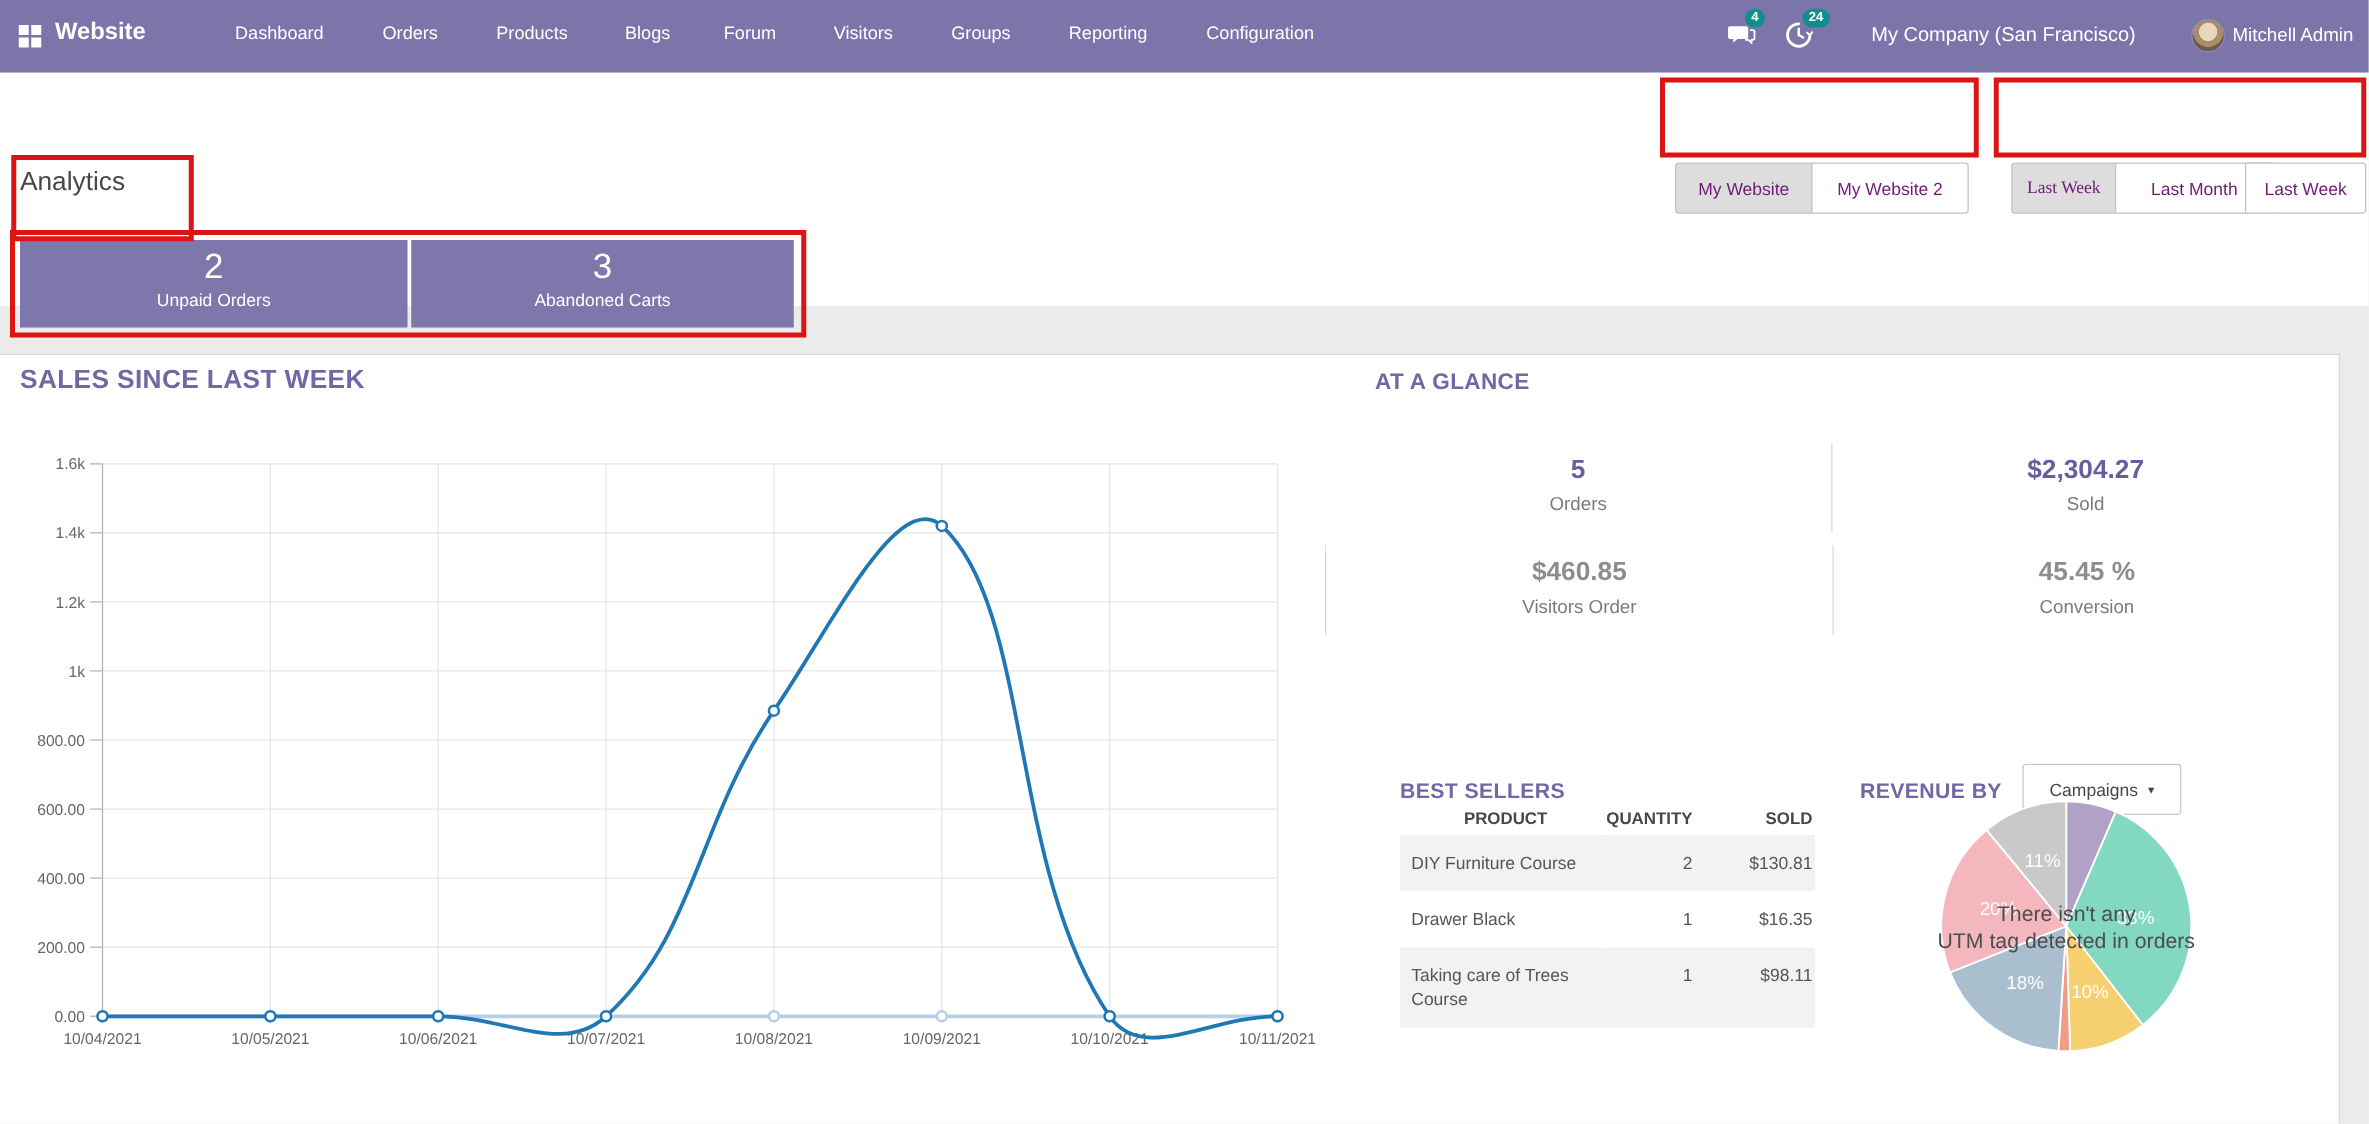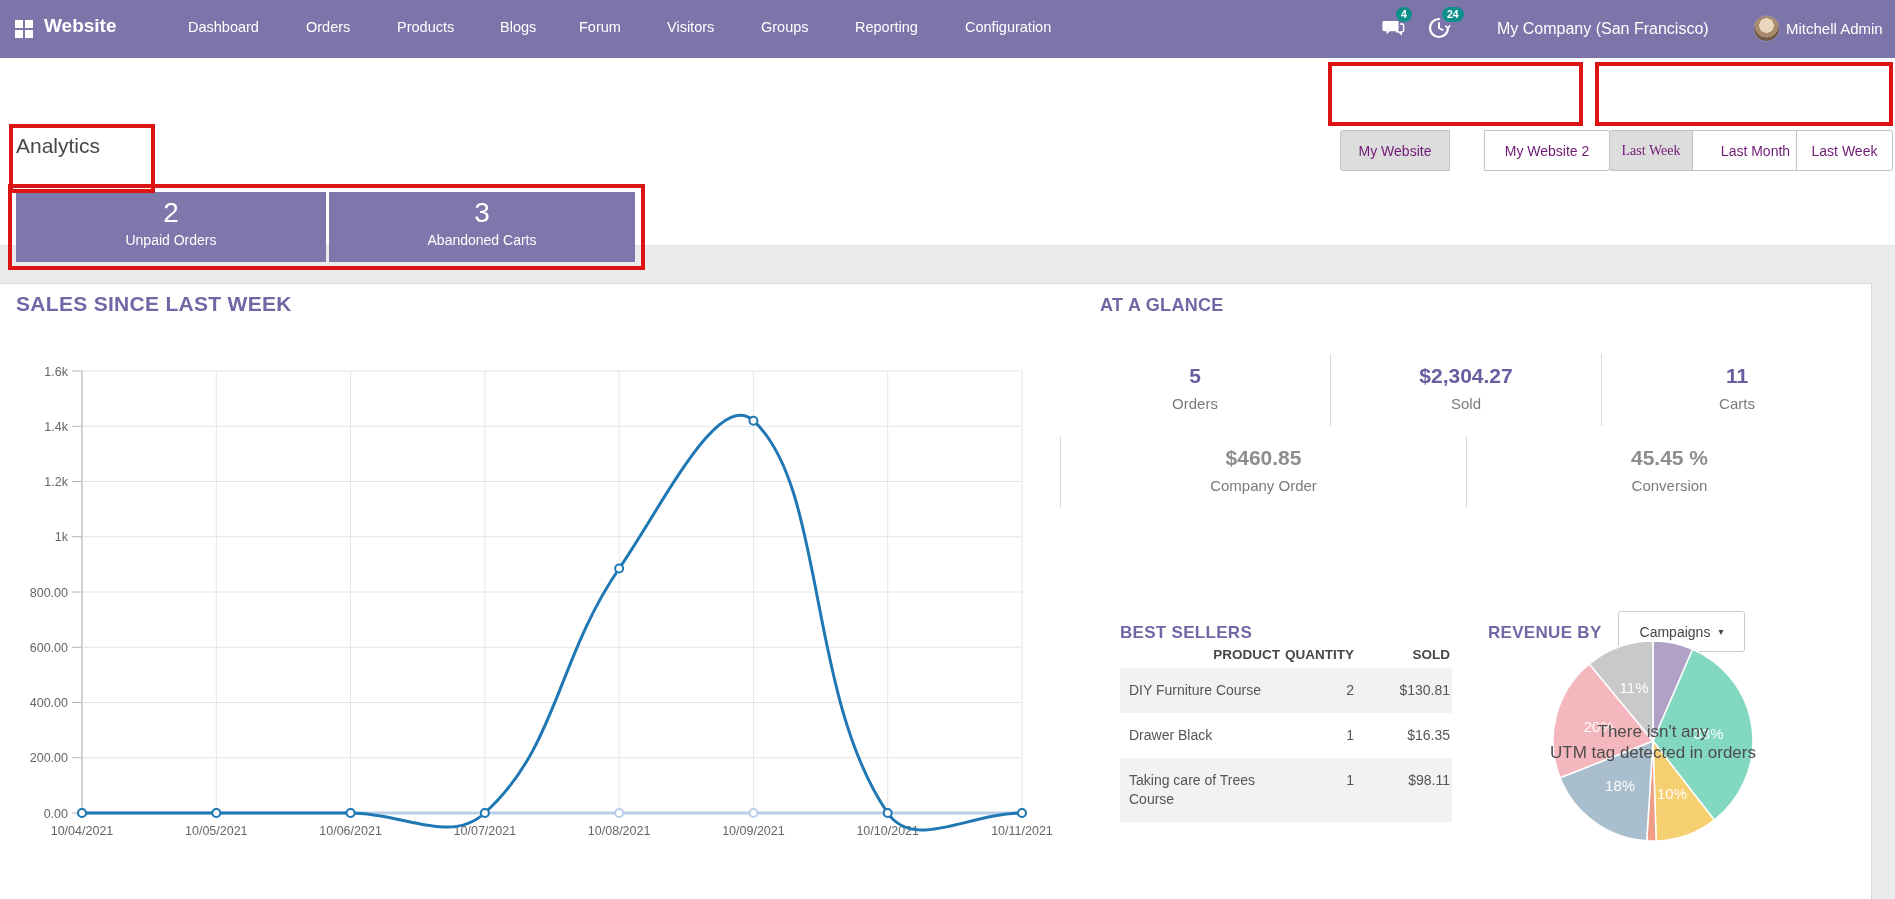--- a/index.html
+++ b/index.html
@@ -27,21 +27,21 @@
   #header-area { left:0; top:58px; width:1895px; height:188px; background:#fff; border-bottom:1px solid #e4e4e4; z-index:1; }
   #page-title { left:16px; top:76px; font-size:21px; color:#474747; }
   .btn { position:absolute; display:flex; align-items:center; justify-content:center;
          background:#fff; border:1px solid #c3c3c3; color:#701a75; font-size:14px; cursor:pointer; }
   .btn.active { background:#ddd; }
   .grp-first { border-radius:3px 0 0 3px; }
   .grp-last  { border-radius:0 3px 3px 0; }
   #go-website-btn { left:17px; top:136px; width:128px; height:45px; background:#7d77ac; border:1px solid #6f6aa0;
                     color:#fff; font-size:15px; border-radius:3px; }
   #site-btn-1 { left:1340px; top:72px; width:110px; height:41px; }
-  #site-btn-2 { left:1449px; top:72px; width:126px; height:41px;margin-left:35px; }
+  #site-btn-2 { left:1449px; top:72px; width:126px; height:41px; }
   #range-btn-1 { left:1609px; top:72px; width:84px;  height:41px;font-family:Liberation Serif, serif; }
   #range-btn-2 { left:1692px; top:72px; width:127px; height:41px; }
   #range-btn-3 { left:1796px; top:72px; width:97px;  height:41px; }
 
   
   .red-box { position:absolute; border:4px solid #dd1414; z-index:25; pointer-events:none; }
   #red-go-website { left:9px;    top:124px; width:146px; height:69px; }
   #red-kpis       { left:8px;    top:184px; width:637px; height:86px; }
   #red-sites      { left:1328px; top:62px;  width:255px; height:64px; }
   #red-ranges     { left:1595px; top:62px;  width:298px; height:64px; }
@@ -71,21 +71,21 @@
   .stat-cell { flex:1; text-align:center; padding:10px 0 14px; }
   .stat-cell.mid { border-left:1px solid #dadada; border-right:1px solid #dadada; }
   .stat-value { font-size:21px; font-weight:bold; }
   .row-1 .stat-value { color:#655fa0; }
   .row-2 .stat-value { color:#8d8d8d; }
   .stat-label { font-size:15px; color:#7b7b7b; margin-top:7px; }
 
   
   #sellers-table { left:1120px; top:357px; width:332px; border-collapse:collapse; font-size:14px; color:#555; }
   #sellers-table th { font-size:13.5px; font-weight:bold; color:#474747; padding:6px 2px; text-align:right; }
-  #sellers-table th.c-product { text-align:right; padding-left:9px; }
+  #sellers-table th.c-product { text-align:center; padding-left:9px; }
   #sellers-table td { padding:13px 2px; text-align:right; vertical-align:top; line-height:1.35; }
   #sellers-table td.c-product { text-align:left; padding-left:9px; }
   #sellers-table tbody tr:nth-child(odd) { background:#f2f2f2; }
   .col-product{width:162px}.col-qty{width:74px}.col-sold{width:96px}
 
   
   #campaigns-btn { left:1618px; top:327px; width:127px; height:41px; border-radius:3px;
                    border:1px solid #c9c9c9; gap:8px; font-size:14px; color:#464646; }
   #campaigns-caret { font-size:10px; color:#464646; }
   #revenue-pie { left:1488px; top:352px; }
@@ -226,29 +226,25 @@
     <div id="stats" class="abs">
       <div class="stats-row row-1">
         <div class="stat-cell">
           <div class="stat-value">5</div>
           <div class="stat-label">Orders</div>
         </div>
         <div class="stat-cell mid">
           <div class="stat-value">$2,304.27</div>
           <div class="stat-label">Sold</div>
         </div>
-        <div class="stat-cell">
-          <div class="stat-value">11</div>
-          <div class="stat-label">Carts</div>
-        </div>
       </div>
       <div class="stats-row row-2">
         <div class="stat-cell mid">
           <div class="stat-value">$460.85</div>
-          <div class="stat-label">Company Order</div>
+          <div class="stat-label">Visitors Order</div>
         </div>
         <div class="stat-cell">
           <div class="stat-value">45.45 %</div>
           <div class="stat-label">Conversion</div>
         </div>
       </div>
     </div>
 
     <div id="sellers-title" class="section-title">BEST SELLERS</div>
     <table id="sellers-table" class="abs">

